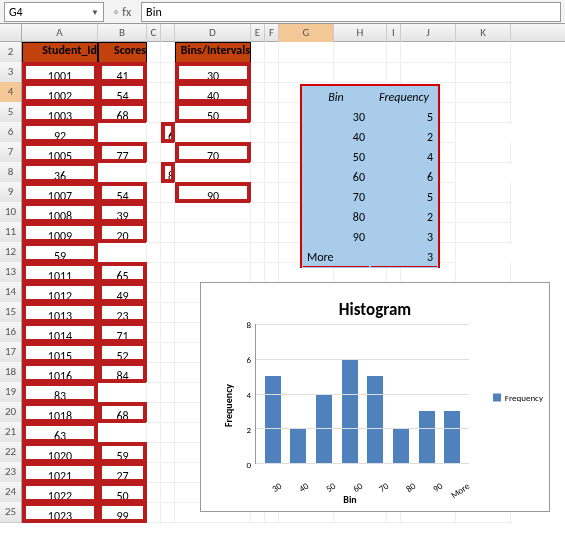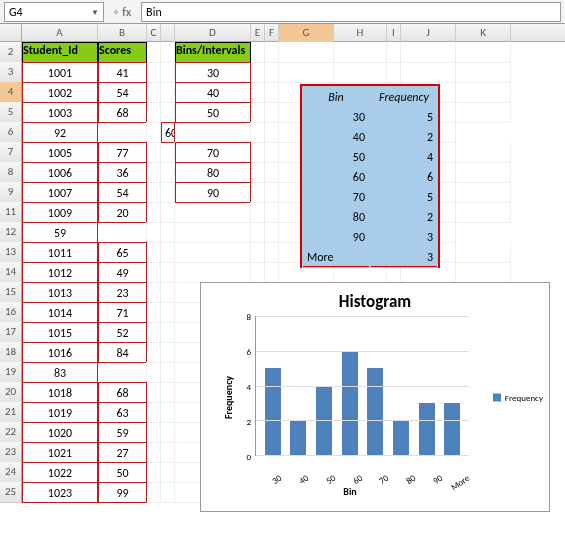--- a/index.html
+++ b/index.html
@@ -14,33 +14,33 @@
 
   .grid { position: relative; }
   .col-headers { display: grid; grid-template-columns: 22px 76px 49px 14px 14px 76px 14px 14px 55px 53px 14px 55px 55px; height: 18px; background: linear-gradient(#f7f7f7,#e4e4e4); border-bottom: 1px solid #aaa; }
   .ch { border-right: 1px solid #ccc; text-align: center; font-size: 11px; color: #555; line-height: 18px; }
   .ch.sel { background: #f3c896; }
 
   .row { display: grid; grid-template-columns: 22px 76px 49px 14px 14px 76px 14px 14px 55px 53px 14px 55px 55px; height: 20px; }
   .rh { background: linear-gradient(#f7f7f7,#e4e4e4); border-right: 1px solid #aaa; border-bottom: 1px solid #ccc; text-align: center; font-size: 11px; color: #555; line-height: 20px; }
   .rh.sel { background: #f3c896; }
   .cell { border-right: 1px solid #d4d4d4; border-bottom: 1px solid #d4d4d4; padding: 0 3px; line-height: 20px; overflow: hidden; white-space: nowrap; }
-  .hdr-blue { background: #84cc16; color: #000; font-weight: bold; text-align: left; border: 1px solid #000; }
-  .tb { border: 1px solid #b91c1c; text-align: center; }
+  .hdr-blue { background: #c2410c; color: #000; font-weight: bold; text-align: right; border: 1px solid #000; }
+  .tb { border: 4px solid #b91c1c; text-align: center; }
   .empty { border-right: 1px solid #eee; border-bottom: 1px solid #eee; }
 
   .hist-box { position: absolute; left: 300px; top: 84px; width: 140px; border: 2.5px solid #d20000; background: #a8ccea; }
   .hist-row { display: grid; grid-template-columns: 68px 1fr; height: 20px; }
   .hist-row > div { padding: 0 4px; line-height: 20px; border: 1px solid #a8ccea; }
   .hist-head { font-style: italic; text-align: center; }
   .hist-r { text-align: right; }
   .hist-l { text-align: left; }
 
   .chart-box { position: absolute; left: 200px; top: 282px; width: 350px; height: 230px; border: 1px solid #999; background: #fff; }
-  .chart-title { text-align: center; font-weight: bold; font-size: 17px; margin: 8px 0 4px; }
+  .chart-title { text-align: center; font-weight: bold; font-size: 17px; margin: 16px 0 4px; }
   .chart-body { position: relative; height: 170px; margin-left: 30px; margin-right: 80px; }
   .y-axis { position: absolute; left: 0; top: 0; bottom: 30px; width: 20px; }
   .y-tick { position: absolute; left: 0; width: 20px; text-align: right; font-size: 9px; transform: translateY(-50%); }
   .y-label { position: absolute; left: -24px; top: 50%; transform: rotate(-90deg) translateX(10px); transform-origin: center; font-size: 10px; font-weight: bold; }
   .plot { position: absolute; left: 24px; right: 0; top: 0; bottom: 30px; border-left: 1px solid #999; border-bottom: 1px solid #999; }
   .grid-line { position: absolute; left: 0; right: 0; border-top: 1px solid #ddd; }
   .bars { position: absolute; left: 0; right: 0; bottom: 0; top: 0; display: flex; align-items: flex-end; justify-content: space-around; padding: 0 4px; }
   .bar { width: 16px; background: #4f81bd; }
   .x-labels { position: absolute; left: 24px; right: 0; bottom: 3px; display: flex; justify-content: space-around; }
   .x-lbl { font-size: 9px; transform: rotate(-35deg); transform-origin: top right; width: 20px; text-align: right; margin-left:-2px; }
@@ -169,21 +169,20 @@
         <div class="empty"></div>
         <div class="empty"></div>
         <div class="empty"></div>
         <div class="empty"></div>
         <div class="empty"></div>
         <div class="empty"></div>
         <div class="empty"></div>
       </div>
       <div class="row">
         <div class="rh">8</div>
-        <div class="cell tb">1006</div>
         <div class="cell tb">36</div>
         <div class="empty"></div>
         <div class="empty"></div>
         <div class="cell tb">80</div>
         <div class="empty"></div>
         <div class="empty"></div>
         <div class="empty"></div>
         <div class="empty"></div>
         <div class="empty"></div>
         <div class="empty"></div>
@@ -198,20 +197,35 @@
         <div class="cell tb">90</div>
         <div class="empty"></div>
         <div class="empty"></div>
         <div class="empty"></div>
         <div class="empty"></div>
         <div class="empty"></div>
         <div class="empty"></div>
         <div class="empty"></div>
       </div>
       <div class="row">
+        <div class="rh">10</div>
+        <div class="cell tb">1008</div>
+        <div class="cell tb">39</div>
+        <div class="empty"></div>
+        <div class="empty"></div>
+        <div class="empty"></div>
+        <div class="empty"></div>
+        <div class="empty"></div>
+        <div class="empty"></div>
+        <div class="empty"></div>
+        <div class="empty"></div>
+        <div class="empty"></div>
+        <div class="empty"></div>
+      </div>
+      <div class="row">
         <div class="rh">11</div>
         <div class="cell tb">1009</div>
         <div class="cell tb">20</div>
         <div class="empty"></div>
         <div class="empty"></div>
         <div class="empty"></div>
         <div class="empty"></div>
         <div class="empty"></div>
         <div class="empty"></div>
         <div class="empty"></div>
@@ -347,21 +361,20 @@
         <div class="empty"></div>
         <div class="empty"></div>
         <div class="empty"></div>
         <div class="empty"></div>
         <div class="empty"></div>
         <div class="empty"></div>
         <div class="empty"></div>
       </div>
       <div class="row">
         <div class="rh">21</div>
-        <div class="cell tb">1019</div>
         <div class="cell tb">63</div>
         <div class="empty"></div>
         <div class="empty"></div>
         <div class="empty"></div>
         <div class="empty"></div>
         <div class="empty"></div>
         <div class="empty"></div>
         <div class="empty"></div>
         <div class="empty"></div>
         <div class="empty"></div>

